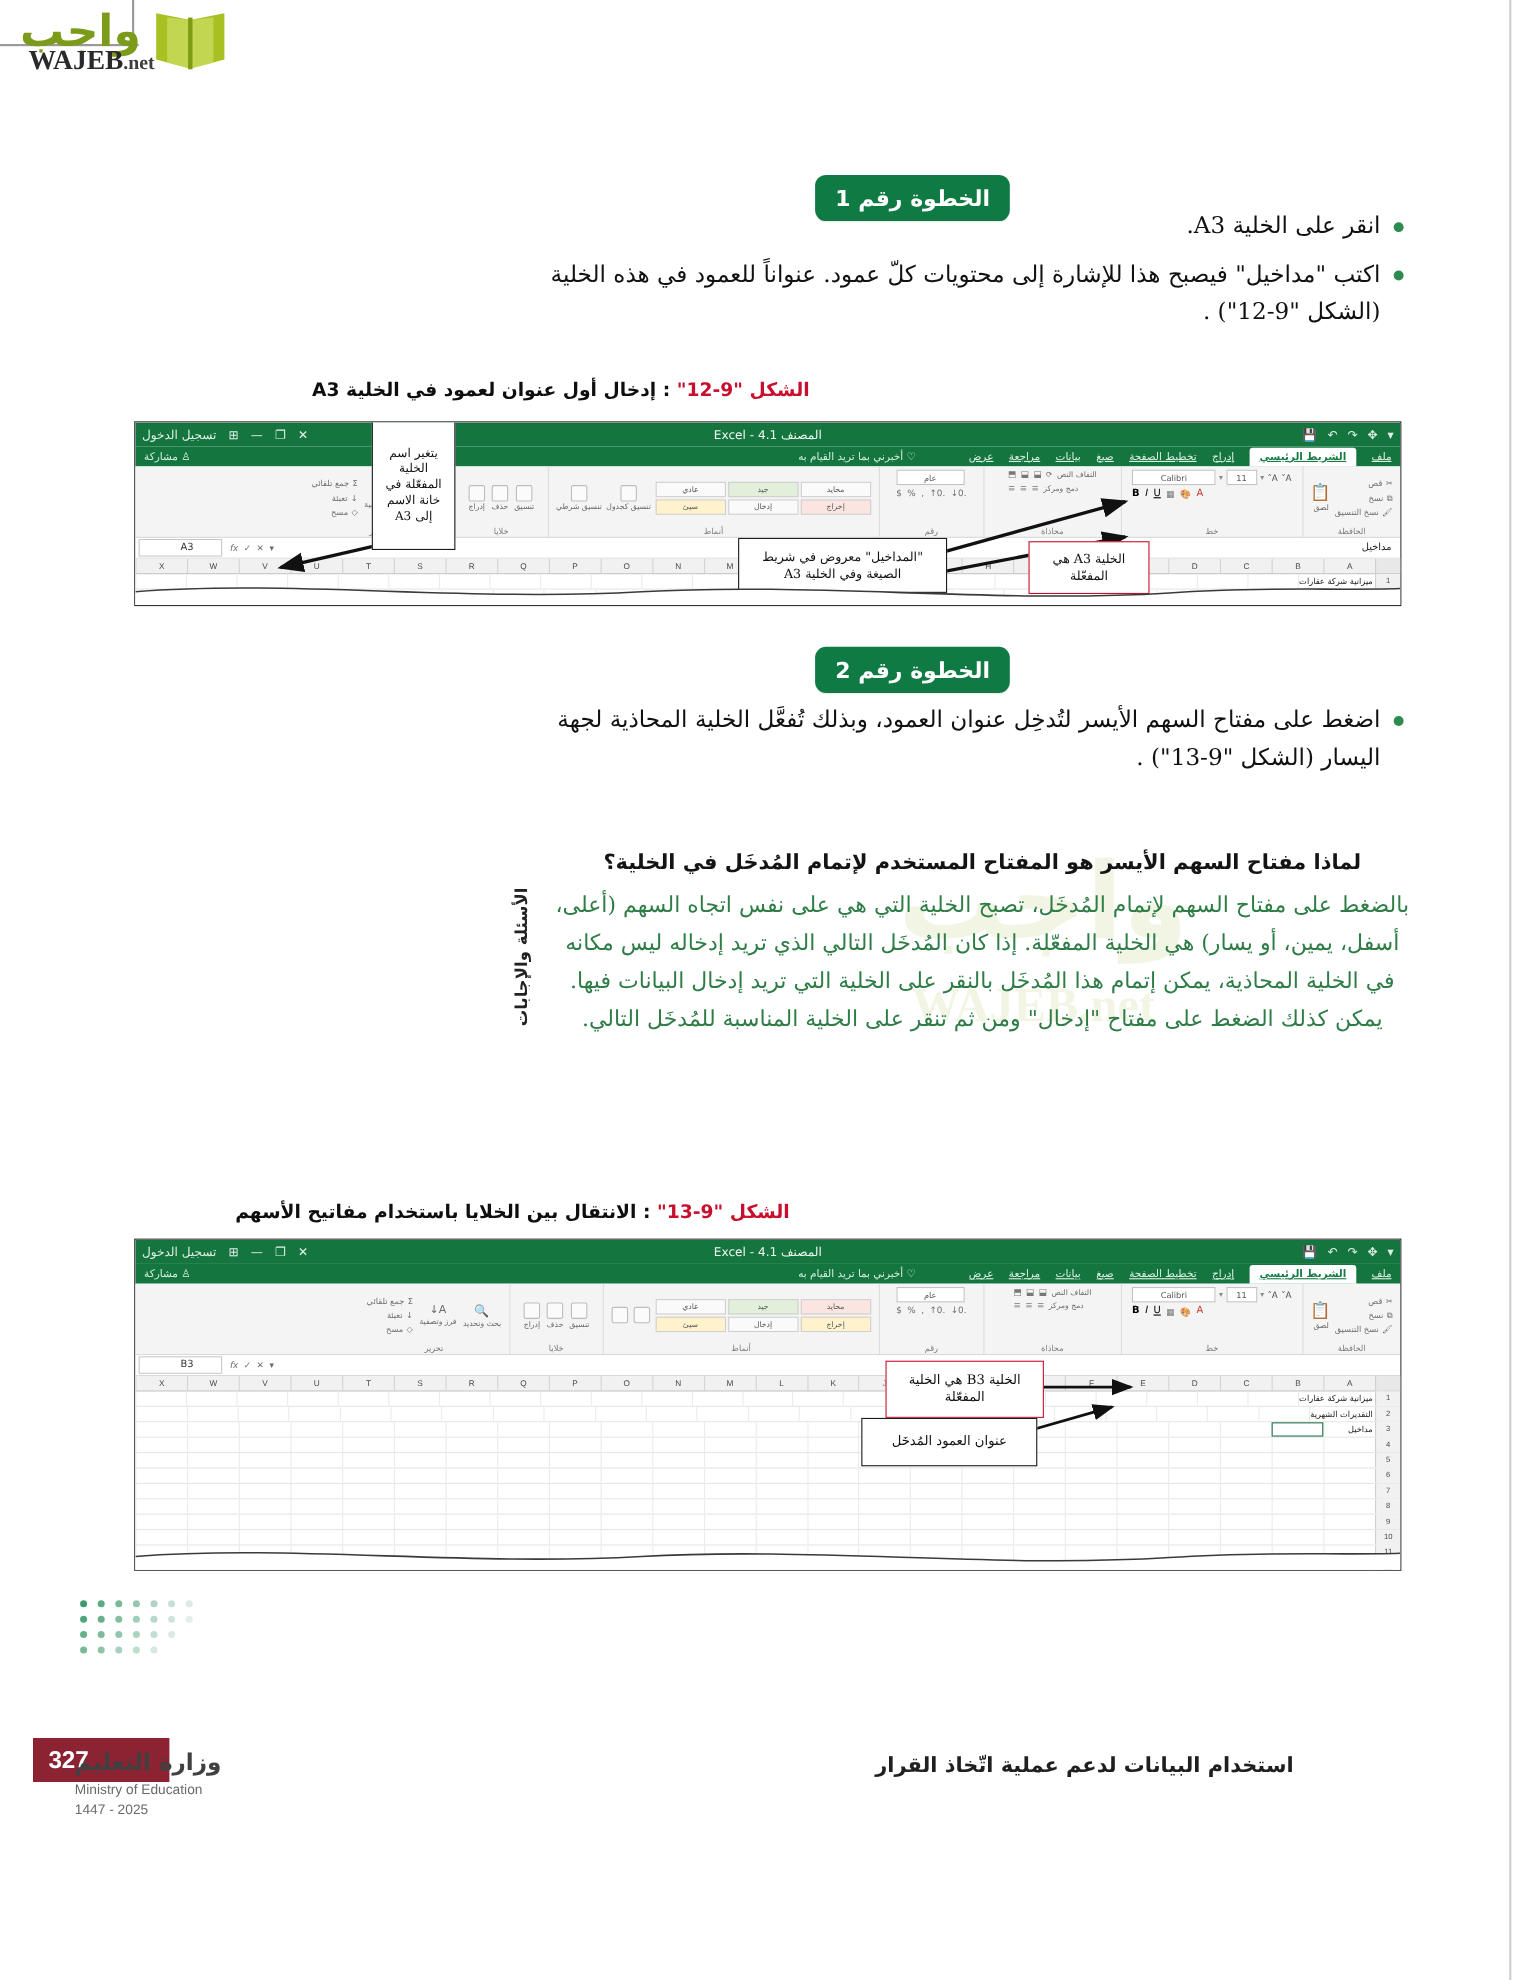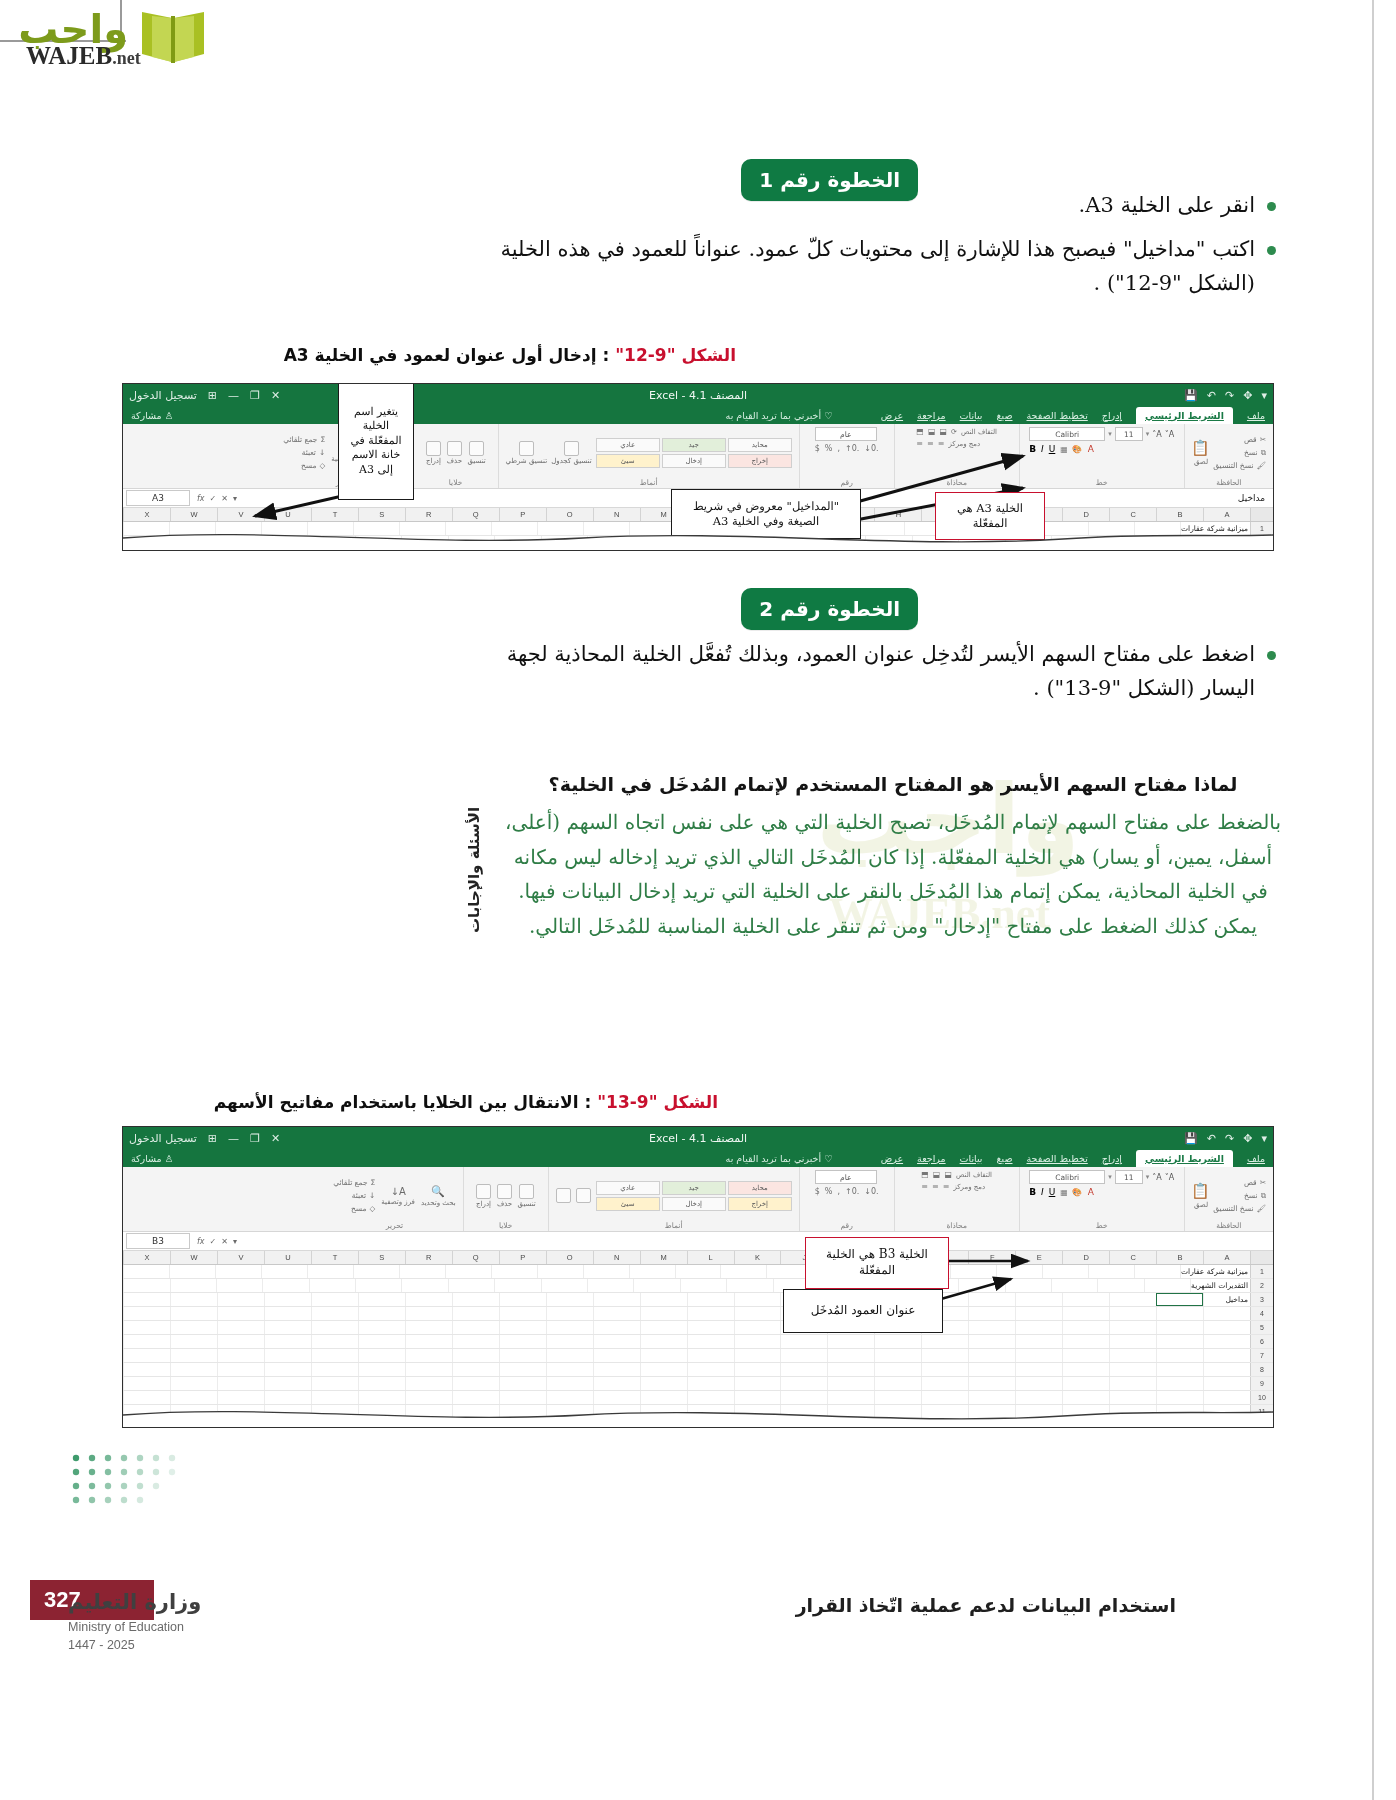--- a/index.html
+++ b/index.html
@@ -144,21 +144,21 @@
   .stylecell.c-red{background:#fbe5e1;}
   .stylecell.c-amber{background:#fff2cc;}
 
   
   .xl-formula{
     position:relative;height:18px;background:#ffffff;border-bottom:1px solid #d8d8d8;
     display:flex;flex-direction:row-reverse;align-items:center;font-size:9px;color:#333;
   }
   .xl-formula .namebox{
     width:62px;height:14px;border:1px solid #c9c9c9;background:#fff;
-    display:flex;align-items:center;justify-content:center;font-size:9px;margin:0 3px;
+    display:flex;align-items:center;justify-content:center;font-size:9px;margin:0 3px;padding-left:12px;
   }
   .xl-formula .fxs{display:flex;gap:5px;color:#6a6a6a;font-size:8px;padding:0 4px;}
   .xl-formula .fval{flex:1;padding:0 8px;text-align:right;font-size:9px;color:#222;direction:rtl;}
 
   
   .xl-grid{position:relative;background:#fff;}
   .col-head{
     display:flex;flex-direction:row;height:13px;background:#f1f1f1;
     border-bottom:1px solid #c8c8c8;
   }

